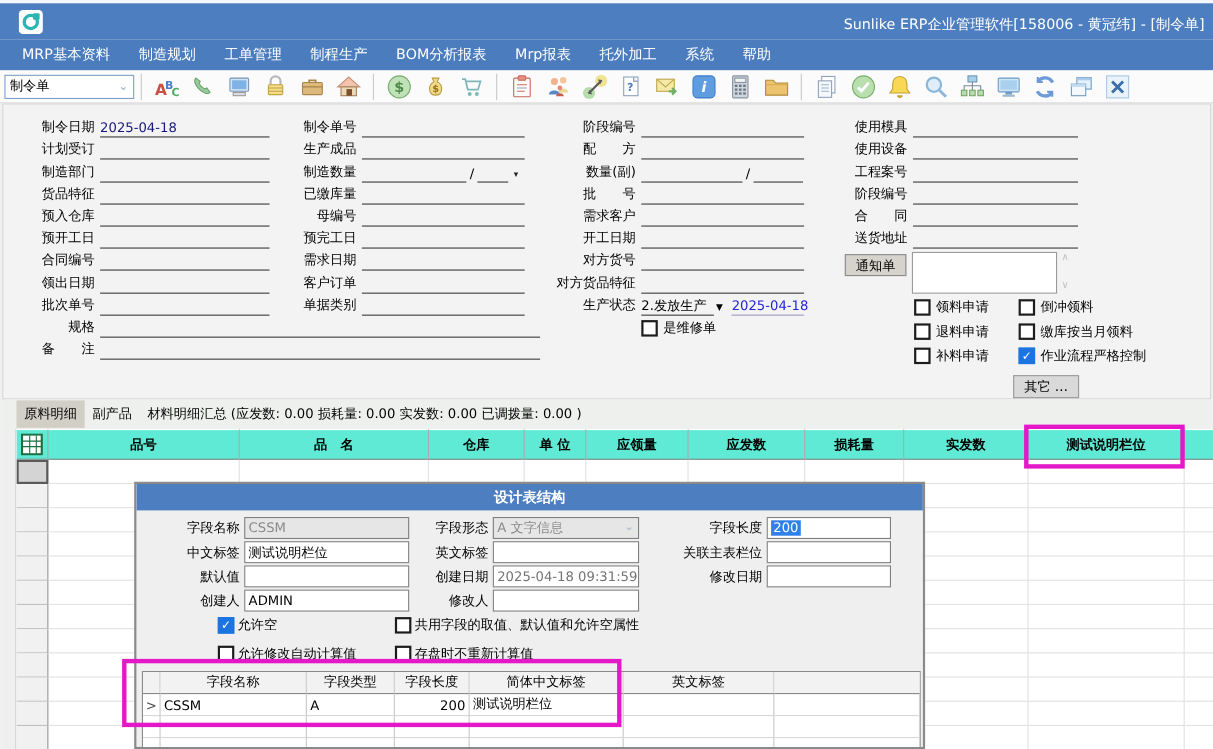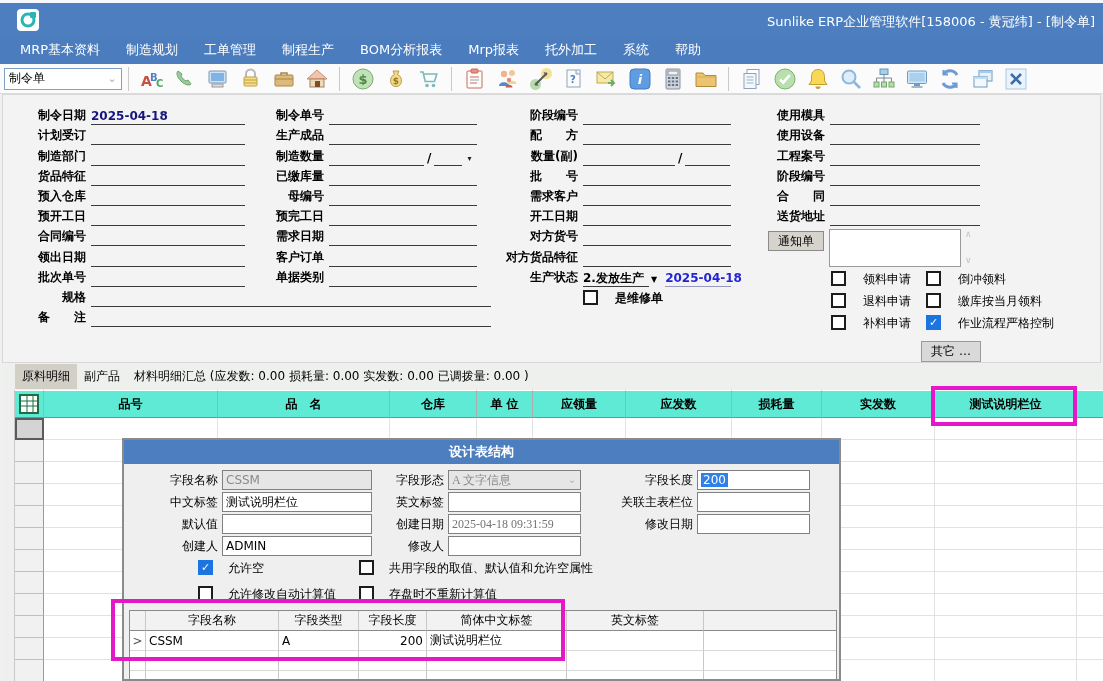--- a/index.html
+++ b/index.html
@@ -16,36 +16,36 @@
   
   .toolbar{position:absolute;left:0;top:64px;width:1103px;height:30px;background:#fbfbfb;border-bottom:1px solid #dcdcdc;display:flex;align-items:center;}
   .doc-select{margin-left:4px;width:118px;height:22px;background:#fff;border:1px solid #7da0c8;display:flex;align-items:center;justify-content:space-between;padding-left:4px;font-size:12px;}
   .sel-arrow{width:18px;height:20px;display:flex;align-items:center;justify-content:center;color:#9ab4cc;font-size:11px;}
   .tb-icons{display:flex;align-items:center;}
   .tb-sep{width:1px;height:24px;background:#c9c9c9;margin:0 6px;flex:none;}
   .tb-icon{width:24px;height:24px;margin:0 4.5px;flex:none;}
   
   .form-panel{position:absolute;left:2px;top:94px;width:1099px;height:269px;background:#f3f3f3;border:1px solid #d8d8d8;}
   .frame-left{position:absolute;left:3px;top:94px;width:1px;height:587px;background:#9a9a9a;}
-  .fg{position:absolute;top:10px;font-weight:bold;}
+  .fg{position:absolute;top:10px;}
   .g1{left:6px;}.g2{left:244px;}.g3{left:498px;}.g4{left:741px;}
   .frow{display:flex;align-items:flex-end;height:20.2px;}
   .flabel{display:inline-block;text-align:right;padding-right:5px;white-space:pre;overflow:hidden;font-size:12px;padding-bottom:1px;}
   .g1 .flabel{width:82px;}.g2 .flabel{width:82px;}.g3 .flabel{width:82px;}.g4 .flabel{width:86px;text-align:right;}
   .ffield{display:inline-block;border-bottom:1px solid #3a3a3a;height:16px;line-height:15px;font-size:12px;color:#15157d;white-space:nowrap;}
   .g1 .ffield{width:154px;}.g2 .ffield{width:148px;}.g3 .ffield{width:148px;}.g4 .ffield{width:150px;}
   .ffield.wide{width:400px !important;}
   .qty-main{width:95px !important;}.qty-sub{width:28px !important;}
   .qty2-main{width:92px !important;}.qty2-sub{width:45px !important;}
   .slash{margin:0 3px;padding-bottom:1px;}
   .combo-arrow{font-size:8px;color:#222;margin-left:5px;padding-bottom:3px;}
   .status-val{width:66px !important;color:#000;}
   .status-arrow{font-size:8px;padding-bottom:3px;margin-left:2px;}
   .status-date{width:66px !important;color:#2323d6;margin-left:8px;border-bottom-color:#9a9ac0;}
-  .cbwrap{display:inline-flex;align-items:flex-start;cursor:default;gap:12px;}
+  .cbwrap{display:inline-flex;align-items:center;cursor:default;}
   .cbox{width:15px;height:15px;border:2px solid #1c1c1c;background:#fff;display:inline-flex;align-items:center;justify-content:center;font-size:11px;flex:none;}
   .cbox.checked{background:#1b74e0;border-color:#1b74e0;color:#fff;}
   .cblabel{margin-left:5px;font-size:12px;}
   .notice-row{position:absolute;left:765px;top:134px;display:flex;align-items:flex-start;}
   .notice-btn{width:56px;height:20px;background:#d6d3cc;border:1px solid #8a8a8a;font-size:12px;margin-top:2px;font-family:inherit;}
   .notice-area{width:132px;height:38px;background:#fff;border:1px solid #9a9a9a;margin-left:5px;}
   .spin-col{display:flex;flex-direction:column;justify-content:space-between;height:36px;margin-left:4px;color:#c2c2c2;font-size:9px;}
   .mc{position:absolute;}
   .mc-left{left:828px;top:176px;}
   .mc-right{left:923px;top:176px;}
@@ -67,21 +67,21 @@
   
   .dialog{position:absolute;left:122px;top:438px;width:719px;height:243px;border:2px solid #8a8a8a;background:#efefef;z-index:20;overflow:hidden;}
   .dlg-title{height:24px;background:#4d7fc0;color:#fff;font-size:13px;font-weight:bold;display:flex;align-items:center;justify-content:center;}
   .dlg-body{position:absolute;left:0;top:24px;right:0;bottom:0;}
   .df{position:absolute;height:20px;display:flex;align-items:center;}
   .r1{top:6px;}.r2{top:28px;}.r3{top:50px;}.r4{top:72px;}
   .ca{left:8px;}.cb{left:218px;}.cc{left:446px;}
   .dl{display:inline-block;text-align:right;padding-right:4px;font-size:12px;white-space:pre;}
   .ca .dl{width:90px;}.cb .dl{width:106px;}.cc .dl{width:127px;}
   .di{display:inline-block;position:relative;border:1px solid #808080;background:#fff;height:20px;line-height:18px;padding:0 3px;font-size:12px;overflow:hidden;white-space:nowrap;}
-  .ca .di{width:150px;}.cb .di{width:133px;font-family:Liberation Serif, serif;}.cc .di{width:113px;}
+  .ca .di{width:150px;}.cb .di{width:133px;}.cc .di{width:113px;}
   .di.dis{background:#e6e6e6;color:#8a8a8a;}
   .di.navy{color:#737373;}
   .di .dd{position:absolute;right:1px;top:1px;width:14px;height:16px;color:#aab4c4;font-size:10px;display:flex;align-items:center;justify-content:center;}
   .selval{background:#2f80e8;color:#fff;padding:0 2px;}
   .dcbs{position:absolute;left:0;top:0;width:100%;height:0;}
   .dcbs .cbwrap{position:absolute;height:16px;}
   .dcbs .cbwrap:nth-child(1){left:74px;top:96px;}
   .dcbs .cbwrap:nth-child(2){left:235px;top:96px;}
   .dcbs .cbwrap:nth-child(3){left:74px;top:122px;}
   .dcbs .cbwrap:nth-child(4){left:235px;top:122px;}

